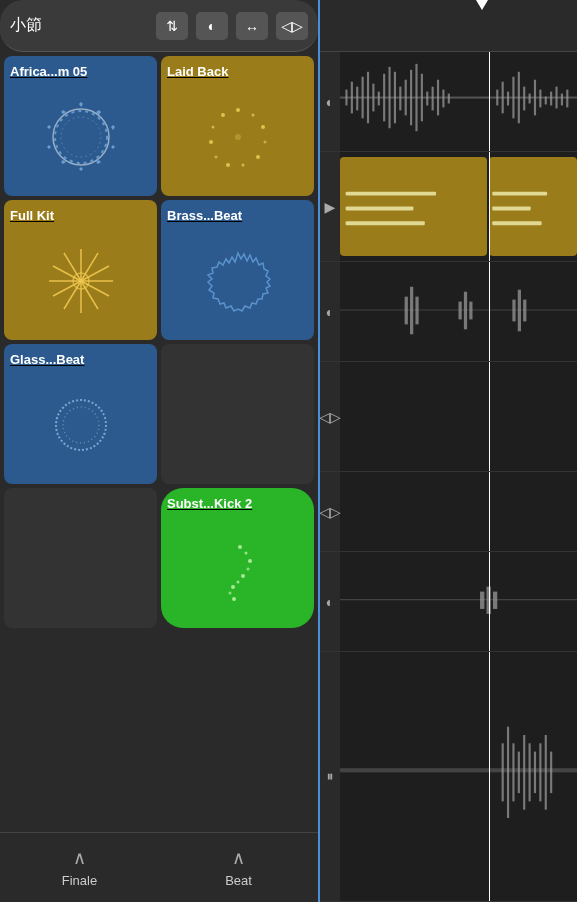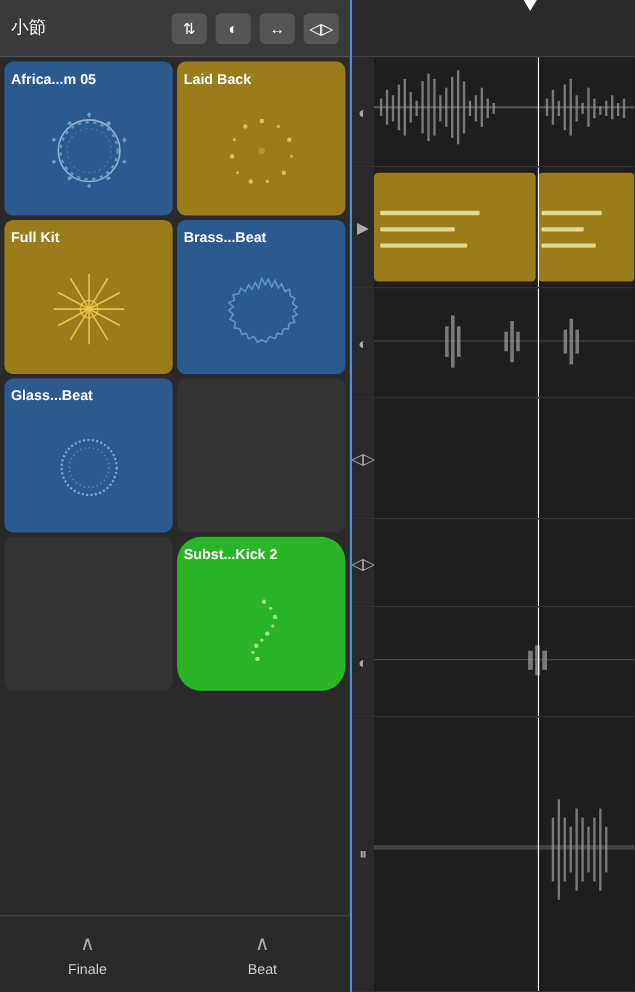--- a/index.html
+++ b/index.html
@@ -28,20 +28,21 @@
     }
 
     .header-bar {
       height: 52px;
       background: #3a3a3a;
       display: flex;
       align-items: center;
       padding: 0 10px;
       gap: 8px;
       border-bottom: 1px solid #555;
+      border-radius: 23px;
     }
 
     .header-title {
       flex: 1;
       color: #fff;
       font-size: 16px;
       font-weight: 500;
     }
 
     .header-btn {
@@ -70,20 +71,21 @@
     .pad {
       border-radius: 8px;
       display: flex;
       flex-direction: column;
       align-items: center;
       justify-content: flex-start;
       padding: 8px 6px 6px;
       position: relative;
       overflow: hidden;
       cursor: pointer;
+      text-decoration: underline;
     }
 
     .pad-blue { background: #2d5a8e; }
     .pad-gold { background: #9a7c1a; }
     .pad-green { background: #2ab528; border-radius: 22px; }
     .pad-empty { background: #333; }
 
     .pad-label {
       font-size: 13px;
       font-weight: 600;

